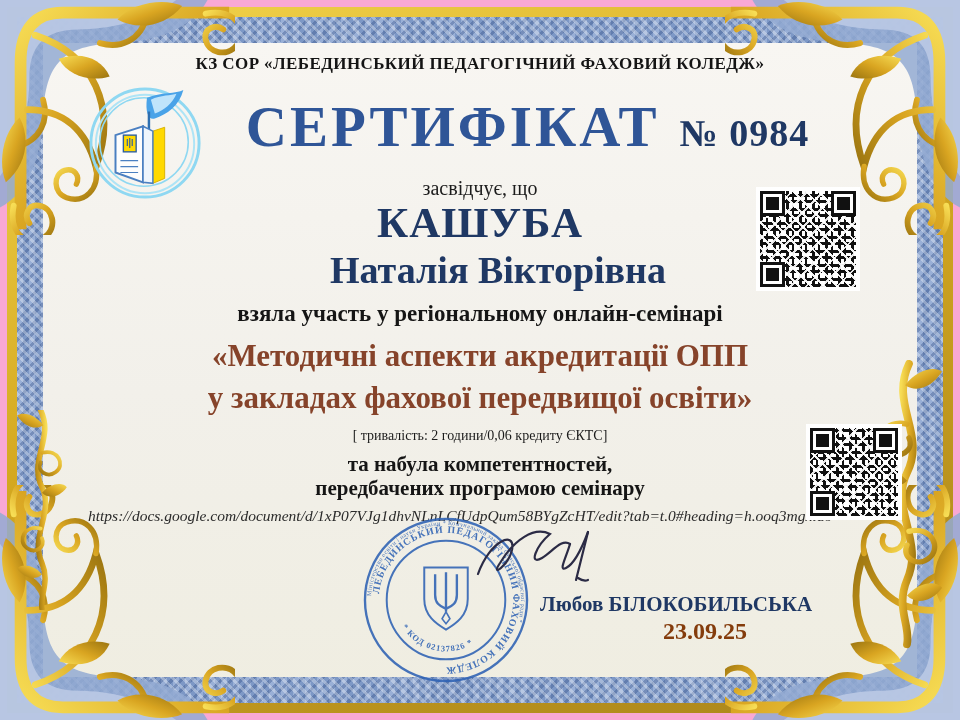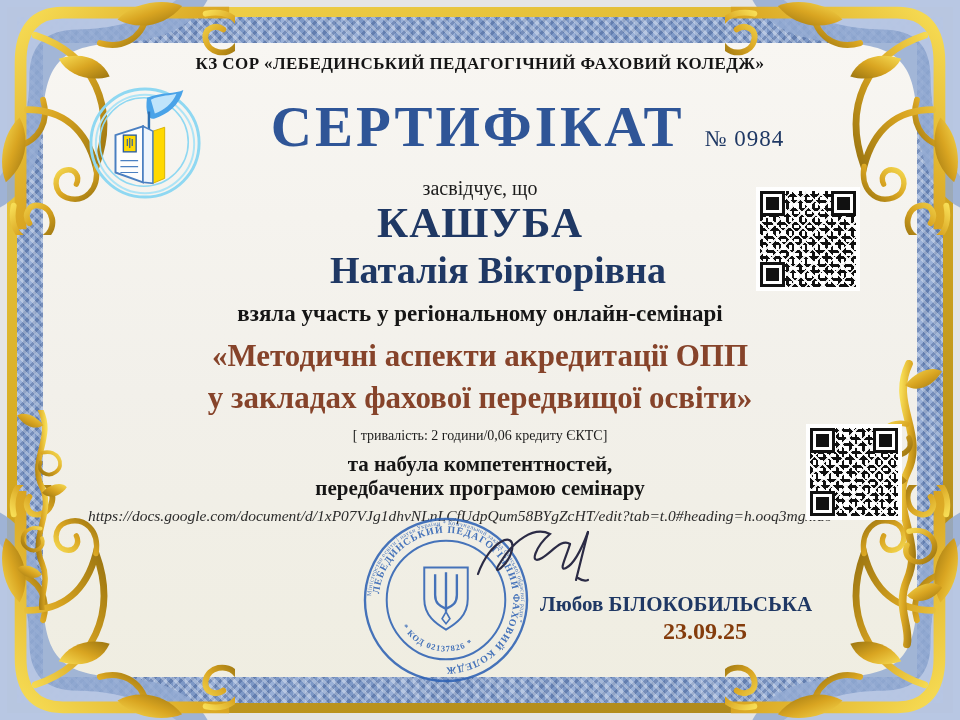--- a/index.html
+++ b/index.html
@@ -1,16 +1,16 @@
 <!DOCTYPE html>
 <html><head>
 <meta charset="utf-8">
 <style>
   html,body{margin:0;padding:0;background:#fff;}
-  .cert{position:relative;width:960px;height:720px;overflow:hidden;background:#e5e5e5;
+  .cert{position:relative;width:960px;height:720px;overflow:hidden;background:#f9a8d4;
         font-family:"Liberation Serif","DejaVu Serif",serif;}
   
   .gold-band{position:absolute;inset:7px;background:linear-gradient(160deg,#f3d54e,#d4a820 45%,#a9851c);}
   .blue-band{position:absolute;inset:17px;background-color:#7d98c6;
     background-image:
       repeating-linear-gradient(45deg,rgba(255,255,255,.30) 0 3px,rgba(255,255,255,0) 3px 7px),
       repeating-linear-gradient(-45deg,rgba(36,64,120,.30) 0 3px,rgba(0,0,0,0) 3px 7px),
       repeating-linear-gradient(90deg,rgba(176,195,228,.55) 0 6px,rgba(0,0,0,0) 6px 12px);}
   .paper{position:absolute;inset:43px;background:linear-gradient(180deg,#f8f6f2 0%,#f2f0ea 55%,#ecead6 160%);}
   .corner{position:absolute;width:235px;height:235px;z-index:3;pointer-events:none;}
@@ -19,21 +19,21 @@
   .corner.bl{bottom:0;left:0;transform:scaleY(-1);}
   .corner.br{bottom:0;right:0;transform:scale(-1,-1);}
   .vine{position:absolute;z-index:3;pointer-events:none;}
   .vine.right{right:16px;top:360px;width:74px;height:290px;}
   .vine.left{left:12px;top:410px;width:60px;height:200px;transform:scaleX(-1);}
   
   .ctr{position:absolute;left:0;right:0;text-align:center;}
   .hdr{top:54px;font-size:17px;font-weight:bold;color:#141414;letter-spacing:.4px;z-index:4;}
   .title-row{top:94px;padding-left:95px;z-index:4;}
   .title{font-size:57px;font-weight:bold;color:#2F5597;letter-spacing:3px;}
-  .cert-no{font-size:23px;font-weight:normal;color:#1F3864;margin-left:16px;letter-spacing:1px;}
+  .cert-no{font-size:38px;font-weight:bold;color:#1F3864;margin-left:16px;letter-spacing:1px;}
   .certifies{top:177px;font-size:20px;color:#1c1c1c;z-index:4;}
   .surname{top:198px;font-size:43px;font-weight:bold;color:#1F3864;letter-spacing:1px;z-index:4;}
   .givenname{top:248px;font-size:38px;font-weight:bold;color:#1F3864;z-index:4;padding-left:36px;}
   .partic{top:301px;font-size:23px;font-weight:bold;color:#151515;z-index:4;}
   .sem{font-size:31px;font-weight:bold;color:#86432A;z-index:4;}
   .sem1{top:338px;} .sem2{top:380px;}
   .dur{top:428px;font-size:14px;color:#1b1b1b;z-index:4;}
   .comp{font-size:21px;font-weight:bold;color:#151515;z-index:4;}
   .comp1{top:452px;} .comp2{top:476px;}
   .url{position:absolute;left:88px;top:507px;width:790px;font-size:15.5px;font-style:italic;

